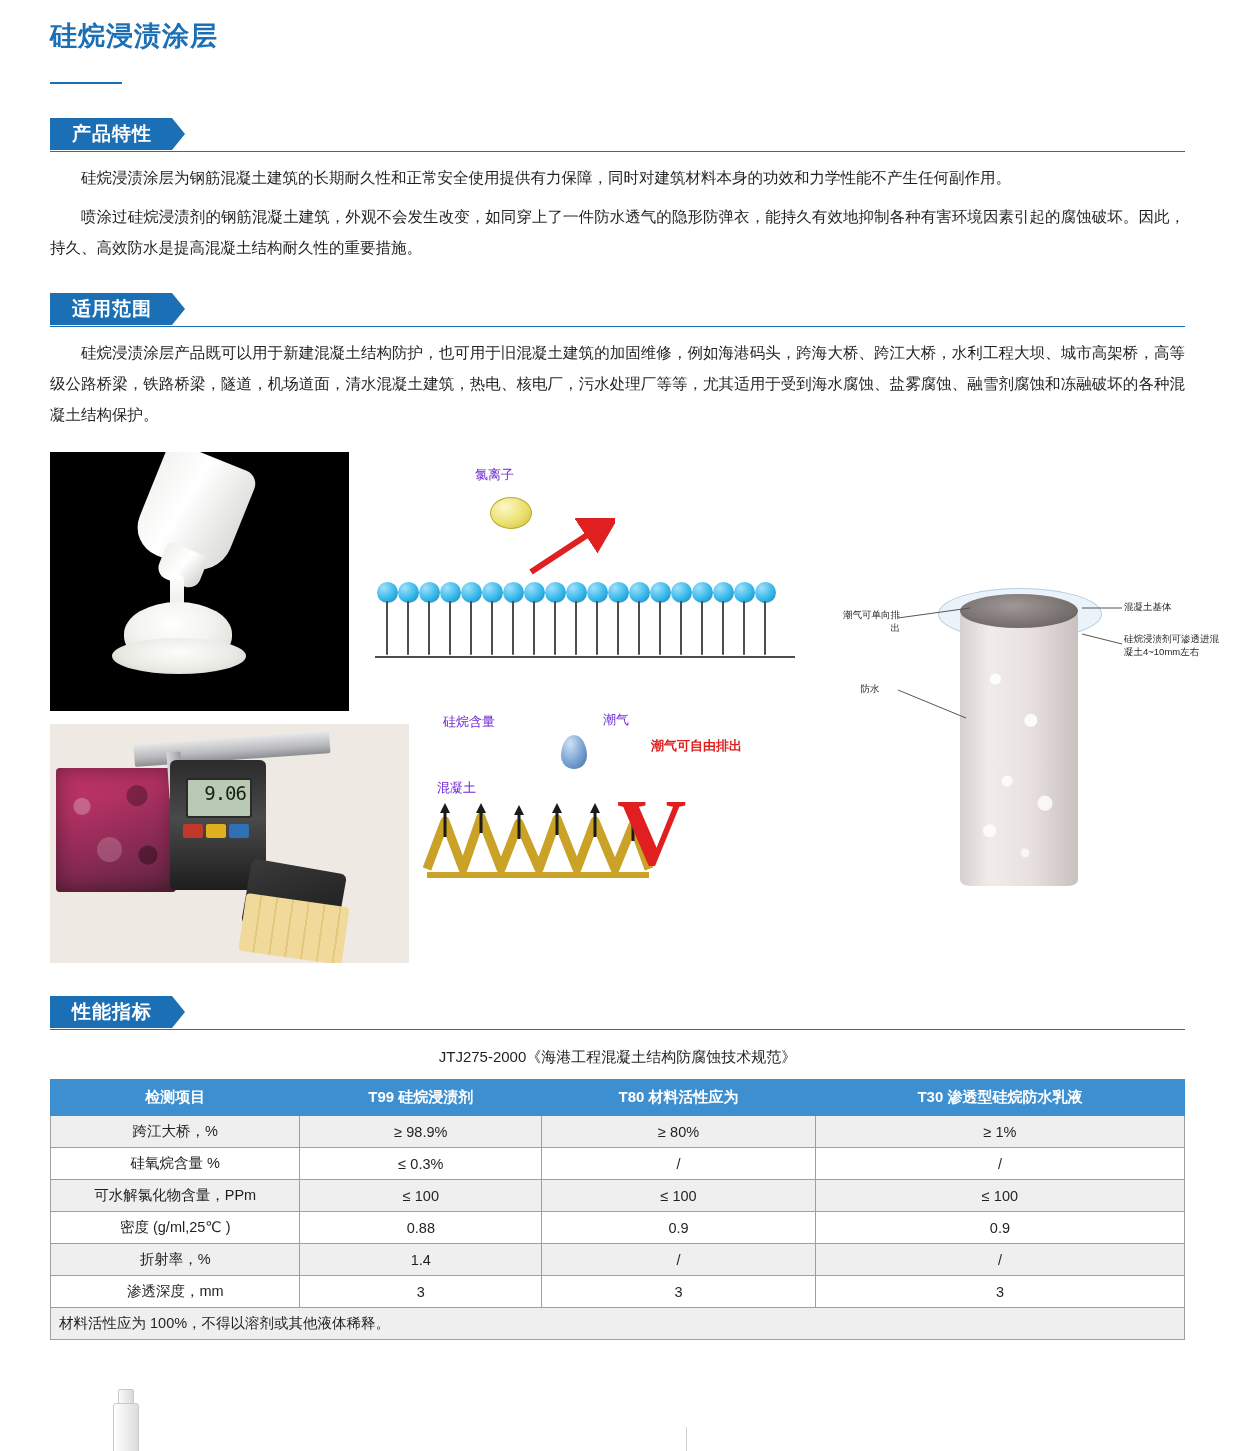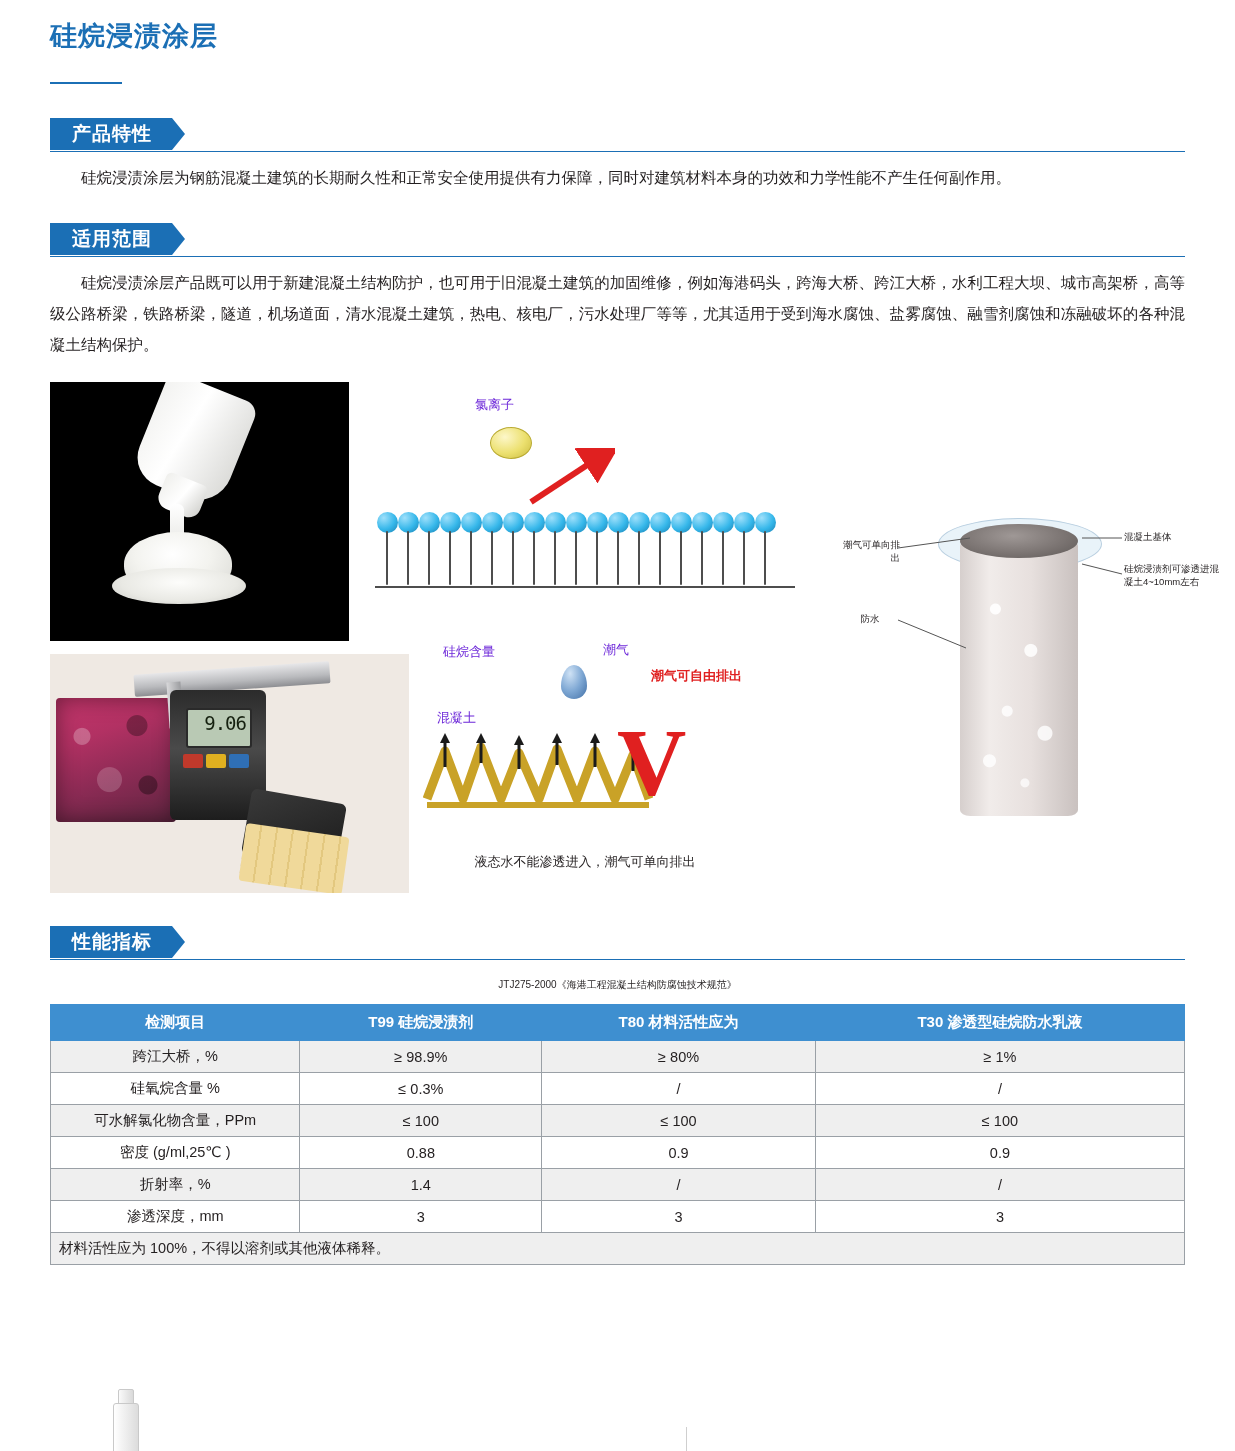--- a/index.html
+++ b/index.html
@@ -381,21 +381,21 @@
   }
   .core-note {
     position:absolute;
     font-size: 9.5px;
     color: #231f20;
     line-height: 13px;
   }
   
   .table-caption {
     text-align: center;
-    font-size: 10px;
+    font-size: 15px;
     margin: 18px 0 12px 0;
     color: #231f20;
   }
   table.perf {
     width: 100%;
     border-collapse: collapse;
     font-size: 14.5px;
   }
   table.perf th, table.perf td {
     border: 1px solid #9aa0a6;
@@ -455,20 +455,21 @@
 <div class="page">
 
   <h1 class="doc-title">硅烷浸渍涂层</h1>
   <div class="title-rule"></div>
 
   <div class="section-head">
     <div class="tag">产品特性</div>
     <div class="rule"></div>
   </div>
   <p class="body-text">硅烷浸渍涂层为钢筋混凝土建筑的长期耐久性和正常安全使用提供有力保障，同时对建筑材料本身的功效和力学性能不产生任何副作用。</p>
+  <p class="body-text">喷涂过硅烷浸渍剂的钢筋混凝土建筑，外观不会发生改变，如同穿上了一件防水透气的隐形防弹衣，能持久有效地抑制各种有害环境因素引起的腐蚀破坏。因此，持久、高效防水是提高混凝土结构耐久性的重要措施。</p>
 
   <div class="block-gap"></div>
 
   <div class="section-head">
     <div class="tag">适用范围</div>
     <div class="rule"></div>
   </div>
   <p class="body-text">硅烷浸渍涂层产品既可以用于新建混凝土结构防护，也可用于旧混凝土建筑的加固维修，例如海港码头，跨海大桥、跨江大桥，水利工程大坝、城市高架桥，高等级公路桥梁，铁路桥梁，隧道，机场道面，清水混凝土建筑，热电、核电厂，污水处理厂等等，尤其适用于受到海水腐蚀、盐雾腐蚀、融雪剂腐蚀和冻融破坏的各种混凝土结构保护。</p>
 
   <div class="img-area">
@@ -568,21 +569,20 @@
         <g fill="#1b1b1b">
           <polygon points="22,0 17,10 27,10"></polygon>
             <polygon points="58,0 53,10 63,10"></polygon>
           <polygon points="96,2 91,12 101,12"></polygon>
             <polygon points="134,0 129,10 139,10"></polygon>
           <polygon points="172,0 167,10 177,10"></polygon>
             <polygon points="210,4 205,14 215,14"></polygon>
         </g>
       </svg>
       <div class="big-v">V</div>
-      <div class="cap-note">液态水不能渗透进入，潮气可单向排出</div>
     </div>
 
     <div class="photo diagram-core">
       <div class="core-halo"></div>
       <div class="core-cyl"></div>
       <div class="core-top"></div>
       <svg style="position:absolute;left:0;top:0;width:415px;height:390px;" viewBox="0 0 415 390">
         <line x1="78" y1="46" x2="150" y2="36" stroke="#555" stroke-width="1"></line>
         <line x1="78" y1="118" x2="146" y2="146" stroke="#555" stroke-width="1"></line>
         <line x1="262" y1="36" x2="302" y2="36" stroke="#555" stroke-width="1"></line>

